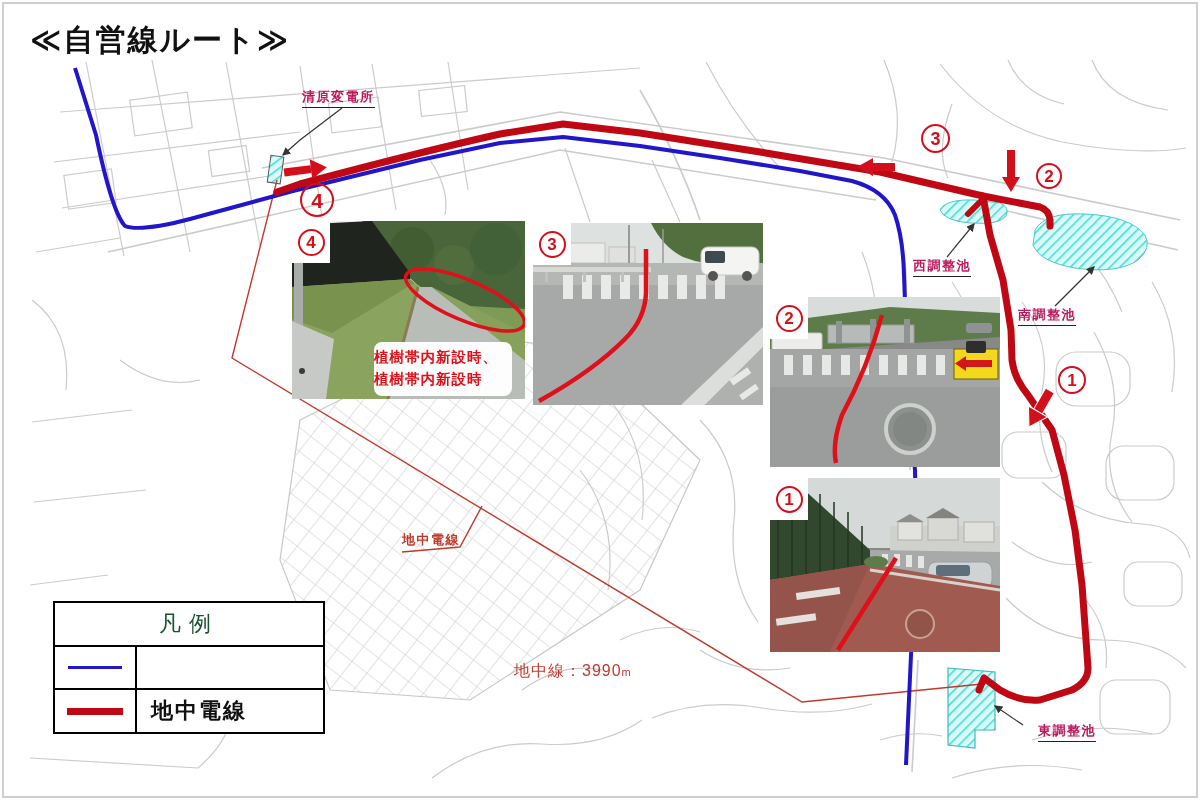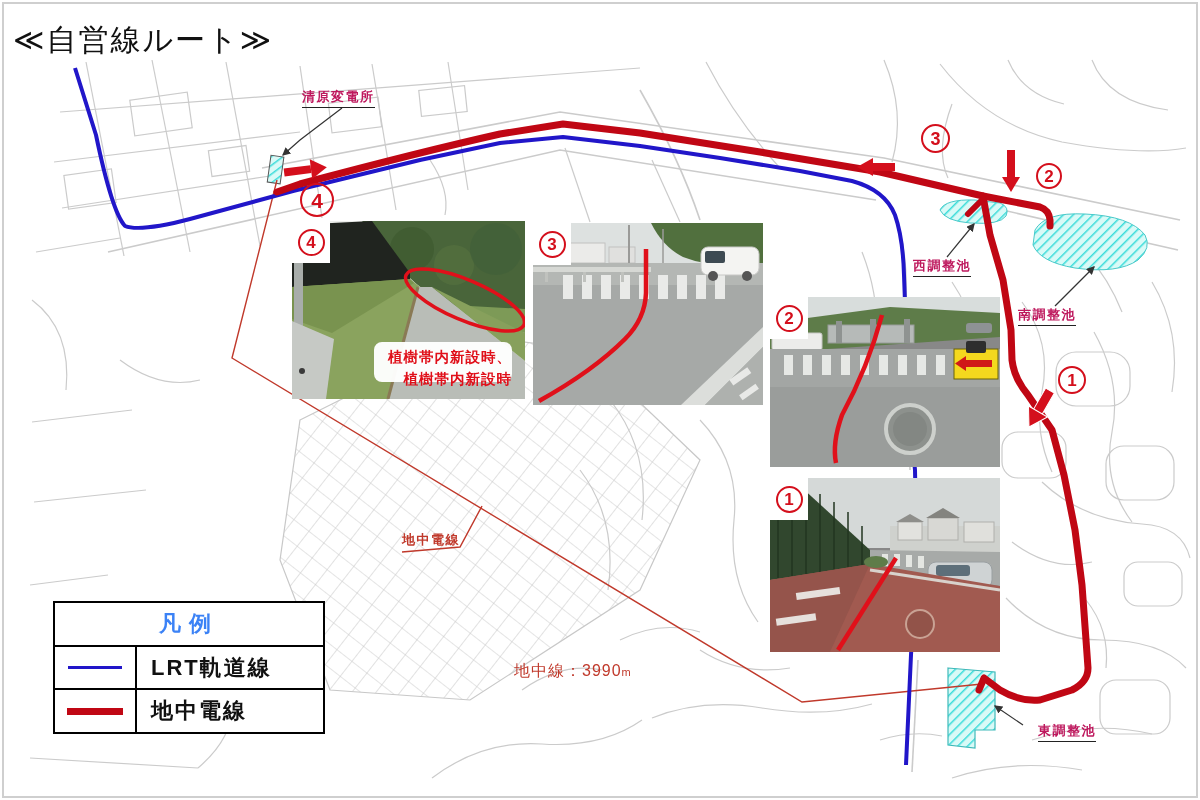--- a/index.html
+++ b/index.html
@@ -3,21 +3,21 @@
 <meta charset="utf-8">
 <style>
   * { margin:0; padding:0; box-sizing:border-box; }
   html,body { width:1200px; height:800px; }
   body {
     position:relative; width:1200px; height:800px; background:#ffffff;
     font-family:"Liberation Sans","DejaVu Sans",sans-serif; overflow:hidden;
   }
   .frame { position:absolute; inset:2px; border:2px solid #cfcfcf; pointer-events:none; z-index:50; }
   .page-title {
-    position:absolute; left:13px; top:20px; font-size:30px; font-weight:normal;
+    position:absolute; left:30px; top:20px; font-size:30px; font-weight:bold;
     color:#111; letter-spacing:2px; z-index:10;
   }
   #map-svg { position:absolute; left:0; top:0; z-index:1; }
 
   
   .map-label {
     position:absolute; font-size:13px; font-weight:600; color:#be185d;
     letter-spacing:1.5px; z-index:5; white-space:nowrap;
   }
   .map-label.underlined { border-bottom:1.5px solid #222; padding-bottom:1px; }
@@ -49,34 +49,34 @@
   .photo-badge {
     position:absolute; left:0; top:0; width:38px; height:42px; background:#fff;
     display:flex; align-items:center; justify-content:center; z-index:3;
   }
   .badge-circle {
     width:27px; height:27px; border:2px solid #d40f1c; border-radius:50%;
     color:#d40f1c; font-weight:bold; font-size:17px; display:flex;
     align-items:center; justify-content:center; line-height:1;
   }
   .photo-caption {
-    position:absolute; left:82px; top:121px; width:138px; height:40px;
+    position:absolute; left:82px; top:121px; width:138px; height:54px;
     background:rgba(255,255,255,0.96); border-radius:8px; color:#e0101a;
-    font-weight:bold; font-size:14.5px; text-align:right; line-height:1.55;
+    font-weight:bold; font-size:14.5px; text-align:left; line-height:1.55;
     padding-top:4px; letter-spacing:1px; z-index:2;
   }
 
   
   .legend {
     position:absolute; left:53px; top:601px; width:272px; height:133px;
     background:#fff; border:2px solid #000; z-index:30;
   }
   .legend-header {
     height:44px; border-bottom:2px solid #000; display:flex; align-items:center;
-    justify-content:center; font-size:22px; font-weight:bold; letter-spacing:8px; color:#3b82f6;
+    justify-content:center; font-size:22px; font-weight:normal; letter-spacing:8px; color:#14532d;
   }
   .legend-row { height:42px; display:flex; align-items:stretch; }
   .legend-row.first { border-bottom:2px solid #000; height:43px; }
   .legend-swatch-col {
     width:82px; border-right:2px solid #000; display:flex;
     align-items:center; justify-content:center; flex:none;
   }
   .legend-label {
     display:flex; align-items:center; padding-left:14px; font-size:22px;
     font-weight:600; color:#111; letter-spacing:2px;
@@ -405,21 +405,20 @@
     <span class="badge-circle">1</span>
   </div>
 </div>
 
 <div class="legend">
   <div class="legend-header">凡例</div>
   <div class="legend-row first">
     <div class="legend-swatch-col">
       <div class="swatch-lrt"></div>
     </div>
-    <div class="legend-label">LRT軌道線</div>
   </div>
   <div class="legend-row">
     <div class="legend-swatch-col">
       <div class="swatch-cable"></div>
     </div>
     <div class="legend-label">地中電線</div>
   </div>
 </div>
 
 </body></html>

